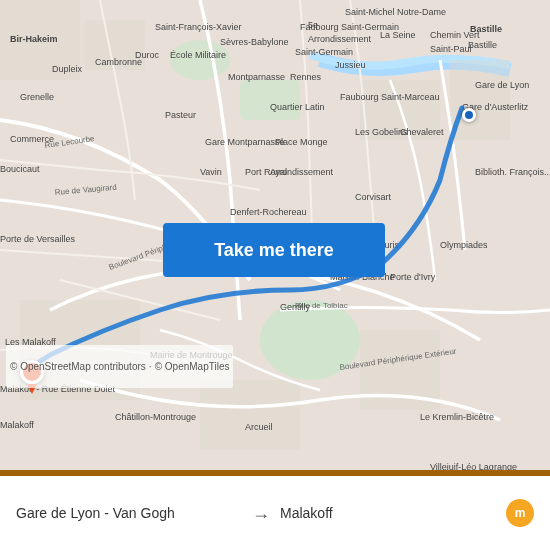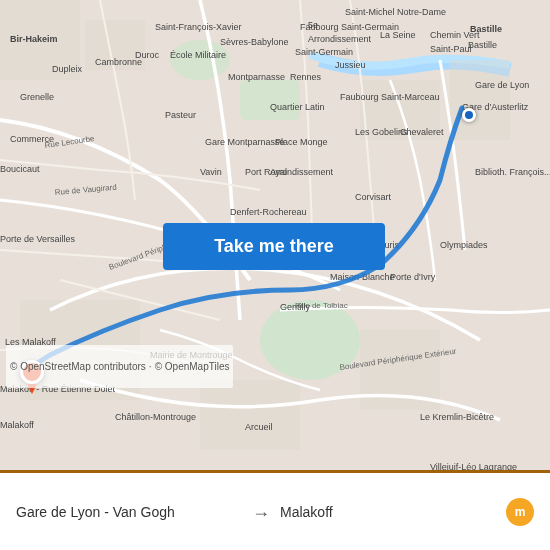--- a/index.html
+++ b/index.html
@@ -28,21 +28,21 @@
       top: 0;
       left: 0;
     }
 
     
     #cta-button {
       position: absolute;
       top: 223px;
       left: 163px;
       width: 222px;
-      height: 47px;
+      height: 54px;
       background: #1976d2;
       border: none;
       border-radius: 4px;
       color: white;
       font-size: 18px;
       font-weight: bold;
       cursor: pointer;
       display: flex;
       align-items: center;
       justify-content: center;
@@ -90,21 +90,21 @@
     }
 
     
     #footer {
       width: 550px;
       height: 80px;
       background: white;
       display: flex;
       align-items: center;
       padding: 0 16px;
-      border-top: 3px solid #a16207;
+      border-top: 6px solid #a16207;
       position: absolute;
       bottom: 0;
       left: 0;
     }
 
     .footer-origin {
       font-size: 14px;
       color: #333;
       font-weight: 500;
       flex: 1;

